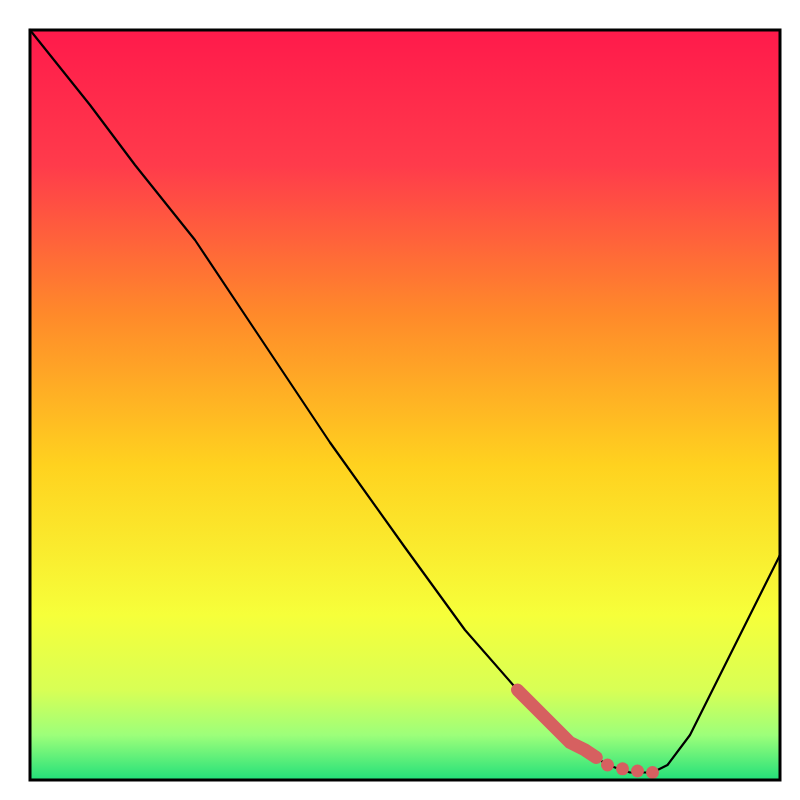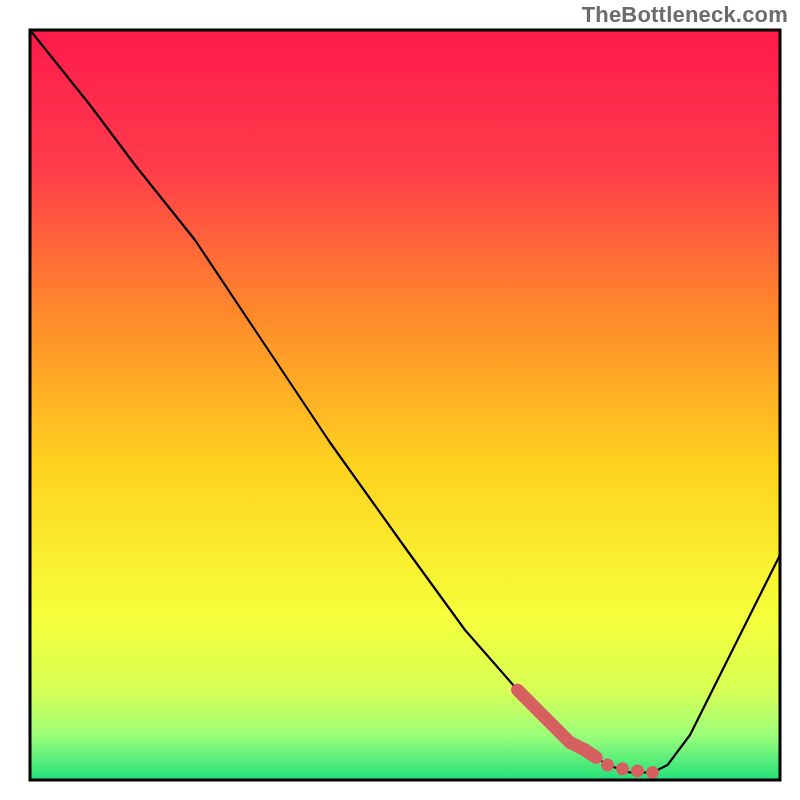--- a/index.html
+++ b/index.html
@@ -29,21 +29,20 @@
     left: 0;
     top: 0;
     width: 800px;
     height: 800px;
   }
 </style>
 </head>
 <body>
 <div class="wrapper">
 
-<span class="attribution">TheBottleneck.com</span>
 
 <svg class="chart" viewBox="0 0 800 800">
   <defs>
     <linearGradient id="bg-grad" x1="0" y1="0" x2="0" y2="1">
           <stop offset="0%" stop-color="#ff1a4b"></stop>
           <stop offset="18%" stop-color="#ff3b4b"></stop>
           <stop offset="38%" stop-color="#ff8a2a"></stop>
           <stop offset="57.99999999999999%" stop-color="#ffd21f"></stop>
           <stop offset="78%" stop-color="#f6ff3a"></stop>
           <stop offset="88%" stop-color="#d8ff55"></stop>

